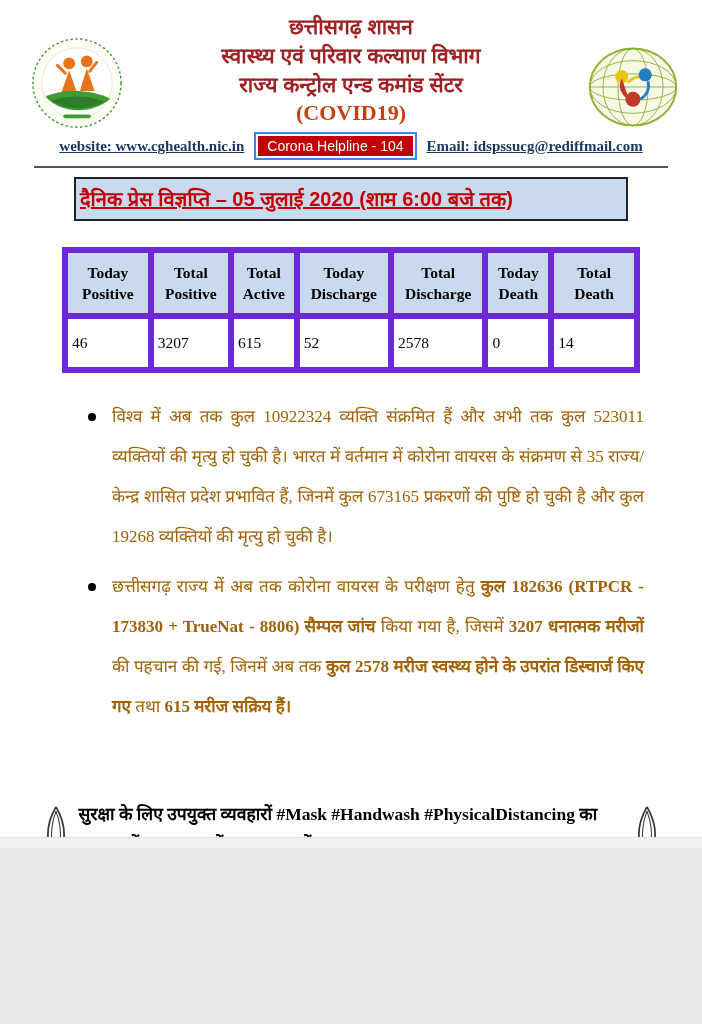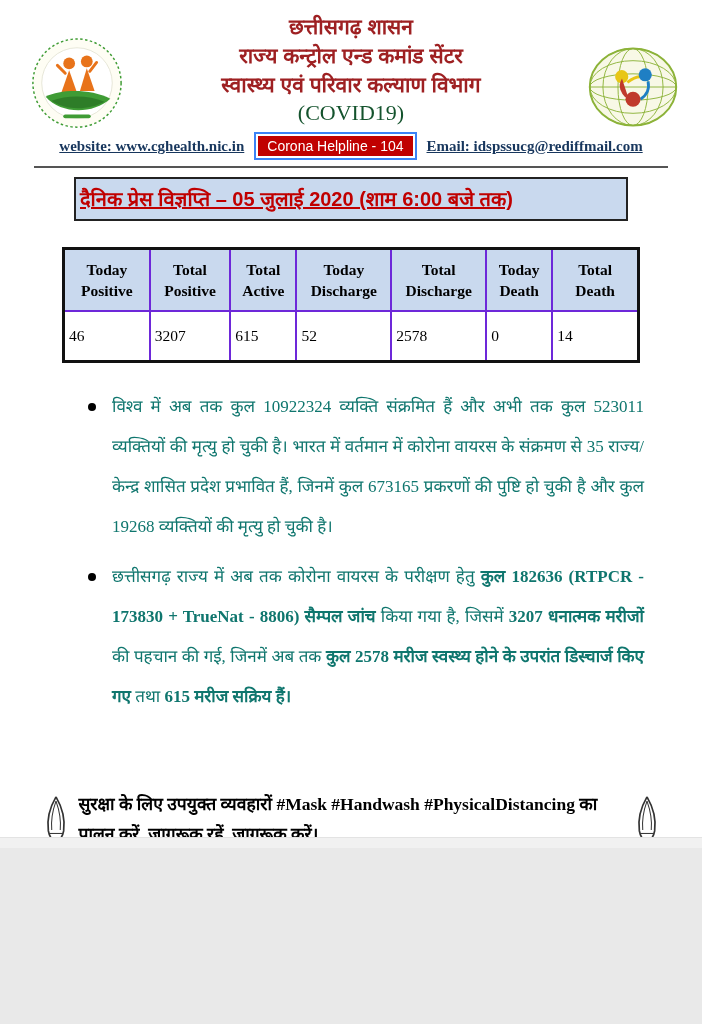--- a/index.html
+++ b/index.html
@@ -16,22 +16,22 @@
   
   .header { position: relative; padding-top: 12px; text-align: center; }
   .title-line {
     color: #9e2022;
     font-weight: bold;
     font-size: 21px;
     line-height: 29px;
     font-family: "Liberation Sans", sans-serif;
   }
   .covid-line {
-    color: #14532d;
-    font-weight: normal;
+    color: #c2410c;
+    font-weight: bold;
     font-size: 22px;
     line-height: 28px;
     font-family: "Liberation Serif", serif;
   }
   .logo { position: absolute; }
   .logo-left  { left: 26px;  top: 36px; width: 102px; height: 98px; }
   .logo-right { right: 22px; top: 44px; width: 94px;  height: 86px; }
 
   .contact-row {
     margin-top: 5px;
@@ -63,21 +63,21 @@
   }
 
   
   .stats {
     border-collapse: collapse;
     margin: 26px auto 0 auto;
     width: 578px;
     border: 3px solid #111;
   }
   .stats th, .stats td {
-    border: 2px solid #6d28d9;
+    border: 6px solid #6d28d9;
     font-family: "Liberation Serif", serif;
   }
   .stats th {
     background: #c9d9ee;
     font-size: 15.5px; font-weight: bold; color: #000;
     padding: 9px 4px;
     line-height: 21px;
   }
   .stats td {
     background: #ffffff;
@@ -93,21 +93,21 @@
   .stats th:nth-child(7), .stats td:nth-child(7) { width: 15%; }
 
   
   .bullets { list-style: none; margin: 24px 58px 0 86px; }
   .bullets li {
     position: relative;
     padding-left: 26px;
     font-size: 17px;
     line-height: 40px;
     text-align: justify;
-    color: #0f766e;
+    color: #a16207;
     margin-bottom: 10px;
   }
   .bullets li::before {
     content: "";
     position: absolute; left: 2px; top: 16px;
     width: 8px; height: 8px; border-radius: 50%;
     background: #000;
   }
   .seg-b { font-weight: bold; }
 
@@ -172,22 +172,22 @@
 
       <circle cx="38" cy="34" r="7" fill="#e8c616"></circle>
       <path d="M44 40 C52 34 58 32 64 36" stroke="#e8c616" stroke-width="3" fill="none"></path>
       <circle cx="63" cy="32" r="7" fill="#1f7fc4"></circle>
       <path d="M66 39 C68 48 64 54 58 58" stroke="#1f7fc4" stroke-width="3" fill="none"></path>
       <circle cx="50" cy="58" r="8" fill="#c03a2b"></circle>
       <path d="M43 55 C38 50 36 44 38 40 Z" stroke="#c03a2b" stroke-width="3" fill="none"></path>
     </svg>
 
     <div class="title-line">छत्तीसगढ़ शासन</div>
+    <div class="title-line">स्वास्थ्य एवं परिवार कल्याण विभाग</div>
     <div class="title-line">राज्य कन्ट्रोल एन्ड कमांड सेंटर</div>
-    <div class="title-line">स्वास्थ्य एवं परिवार कल्याण विभाग</div>
     <div class="covid-line">(COVID19)</div>
 
     <div class="contact-row">
       <span class="contact-link">website: www.cghealth.nic.in</span>
       <span class="helpline-box"><span class="helpline-inner">Corona Helpline - 104</span></span>
       <span class="contact-link">Email: idspssucg@rediffmail.com</span>
     </div>
 
     <hr class="header-rule">
   </div>

